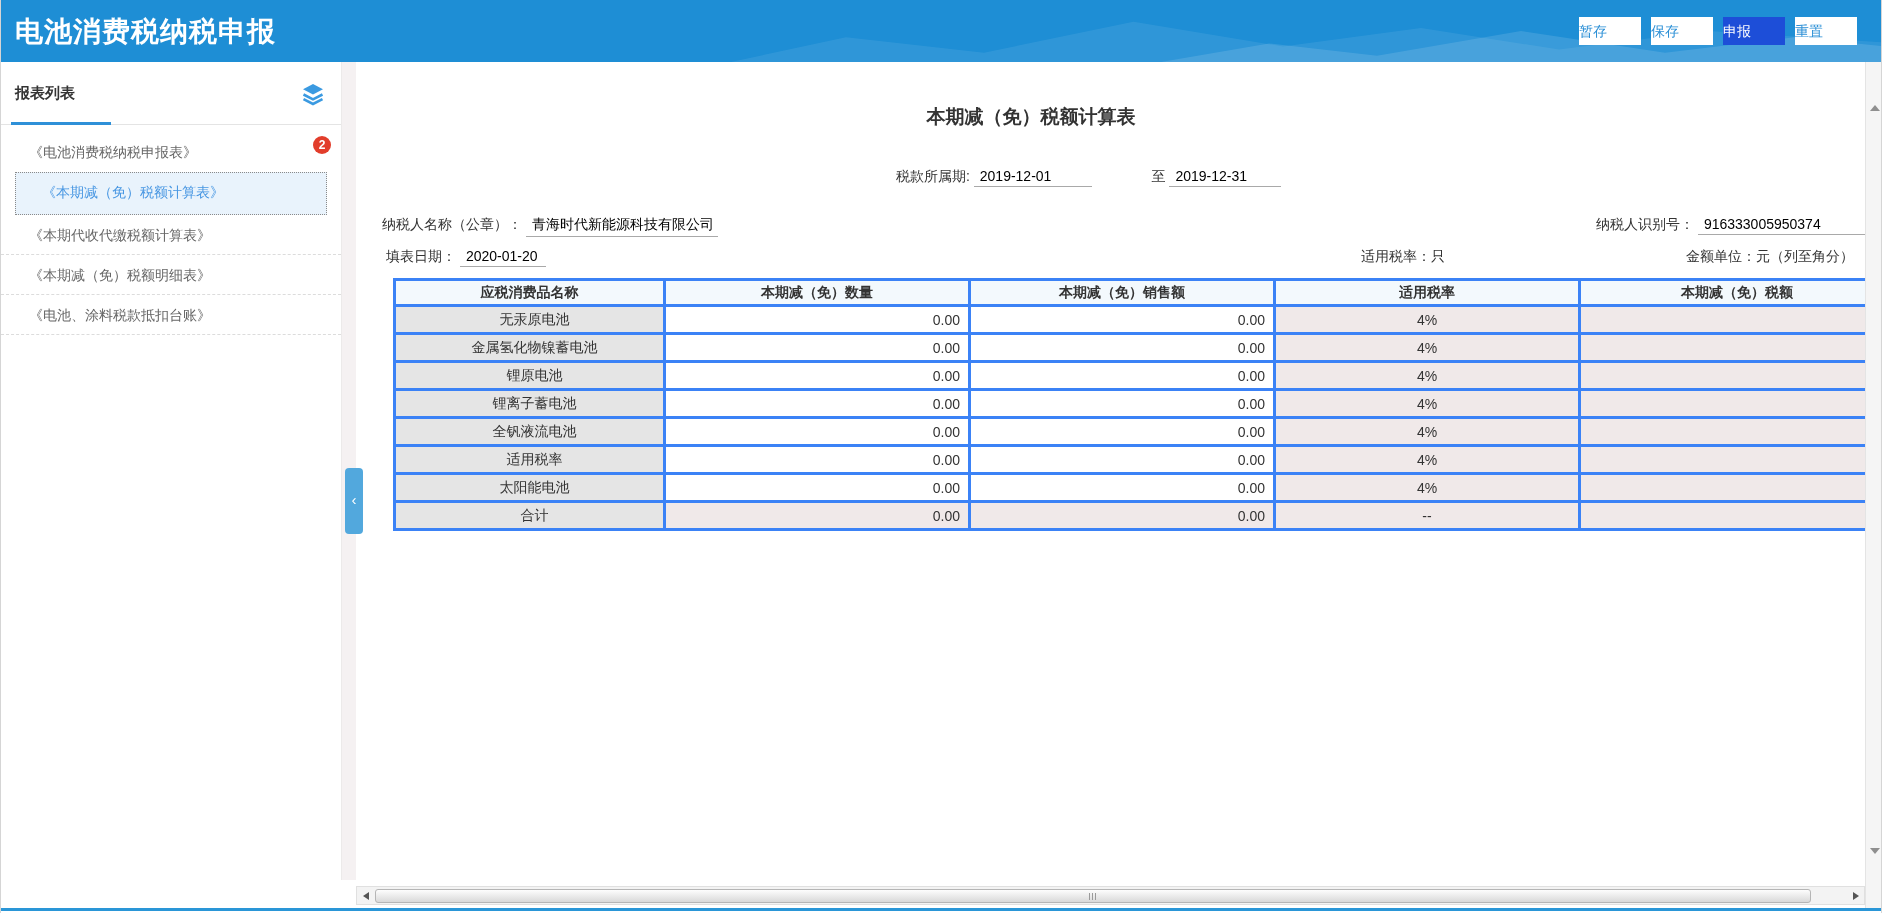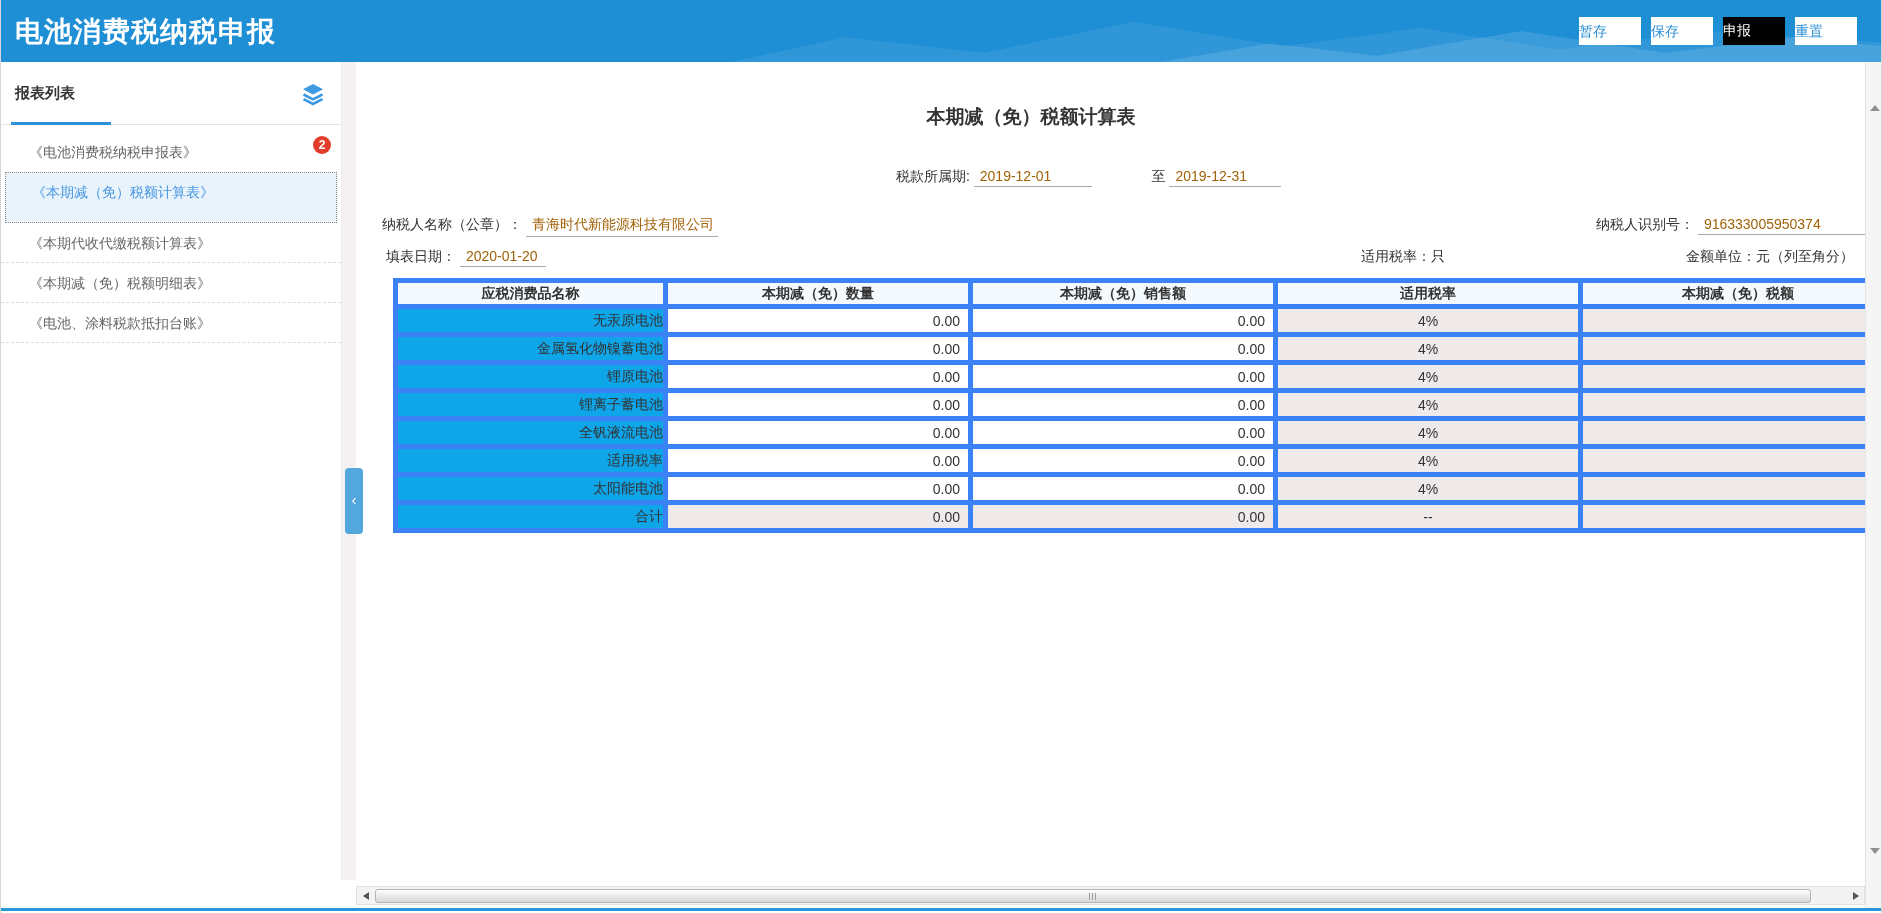--- a/index.html
+++ b/index.html
@@ -11,56 +11,56 @@
   }
   
   .header { position:absolute; left:0; top:0; width:100%; height:62px; background:#1e8ed5; overflow:hidden; }
   .m1 { position:absolute; right:0; bottom:0; width:1150px; height:62px; background:#fff; opacity:.08;
         clip-path:polygon(0 100%,10% 60%,22% 85%,35% 35%,48% 75%,60% 45%,72% 80%,85% 50%,100% 68%,100% 100%); }
   .m2 { position:absolute; right:0; bottom:0; width:720px; height:62px; background:#fff; opacity:.12;
         clip-path:polygon(0 100%,15% 70%,30% 90%,50% 50%,70% 85%,88% 60%,100% 74%,100% 100%); }
   .header-title { position:absolute; left:14px; top:1px; line-height:62px; font-size:28px; font-weight:600; color:#fff; letter-spacing:1px; }
   .header-buttons { position:absolute; right:24px; top:17px; display:flex; gap:10px; }
   .hbtn { width:62px; height:28px; line-height:28px; text-align:left; font-size:14px; background:#fff; color:#2b8fd6; cursor:pointer; }
-  .hbtn.primary { background:#000000; color:#fff;font-family:Liberation Mono, monospace; }
+  .hbtn.primary { background:#1d4ed8; color:#fff; }
   
   .sidebar { position:absolute; left:0; top:62px; width:340px; height:846px; background:#fff; }
   .side-title { position:absolute; left:14px; top:22px; font-size:15px; font-weight:bold; color:#333; }
   .side-layers { position:absolute; right:16px; top:20px; width:24px; height:24px; cursor:pointer; }
   .side-rule { position:absolute; left:0; top:62px; width:100%; height:1px; background:#e4e4e4; }
   .side-rule-accent { position:absolute; left:10px; top:60px; width:100px; height:3px; background:#2e90d8; }
   .report-list { position:absolute; left:0; top:70px; width:100%; }
   .report-item { position:relative; height:40px; line-height:40px; padding-left:28px; font-size:14px; color:#666;
                  cursor:pointer; border-bottom:1px dashed #dcdcdc; white-space:nowrap; }
   .report-item:first-child { border-bottom:none; }
-  .report-item.selected { background:#e9f3fc; color:#4796e2; border:1px dotted #8a8a8a; margin:0 4px;
-                          height:51px; line-height:38px; padding-left:26px; }
+  .report-item.selected { background:#e9f3fc; color:#4796e2; border:1px dotted #8a8a8a; margin:0 14px;
+                          height:43px; line-height:38px; padding-left:26px; }
   .badge { position:absolute; right:10px; top:4px; width:18px; height:18px; border-radius:50%;
            background:#e23d2b; color:#fff; font-size:12px; font-weight:bold; text-align:center; line-height:18px; }
   .side-track { position:absolute; left:340px; top:62px; width:15px; height:818px; background:#f5f1f2; border-left:1px solid #eceaea; }
   .collapse-handle { position:absolute; left:344px; top:468px; width:18px; height:66px; background:#52a8dd; border-radius:4px;
                      color:#fff; text-align:center; line-height:64px; font-size:15px; cursor:pointer; z-index:5; }
   
   .main { position:absolute; left:355px; top:62px; width:1509px; height:846px; background:#fff; overflow:hidden; }
   .form-title { position:absolute; left:0; top:42px; width:1350px; text-align:center; font-size:19px; font-weight:600; color:#333; }
   .row { position:absolute; font-size:14px; color:#333; white-space:nowrap; }
-  .uval { display:inline-block; border-bottom:1px solid #a9a9a9; padding:0 4px 2px 6px; color:#a16207; }
+  .uval { display:inline-block; border-bottom:1px solid #a9a9a9; padding:0 4px 2px 6px; color:#000000; }
   .period-row { left:540px; top:106px; }
   .period-row .sp { display:inline-block; width:52px; }
   .name-left { left:26px; top:154px; }
   .id-right { left:1240px; top:154px; }
   .date-left { left:30px; top:186px; }
   .unit-mid { left:1005px; top:186px; }
   .unit-right { left:1330px; top:186px; }
   
   .tax-table { position:absolute; left:37px; top:216px; width:1500px; border-collapse:collapse; table-layout:fixed; font-size:14px; color:#333; }
-  .tax-table th, .tax-table td { border:5px solid #3b82f6; overflow:hidden; white-space:nowrap; }
+  .tax-table th, .tax-table td { border:3px solid #3b82f6; overflow:hidden; white-space:nowrap; }
   .tax-table th { height:26px; background:#f3f9fd; font-weight:bold; text-align:center; }
   .tax-table td { height:28px; }
-  td.c-name { background:#0ea5e9; padding-left:10px; text-align:right; }
+  td.c-name { background:#e5e5e5; padding-left:10px; text-align:center; }
   td.c-num  { background:#fff; text-align:right; padding-right:8px; }
   td.c-rate { background:#f0e9e9; text-align:center; }
   td.c-tax  { background:#f0e9e9; }
   tr.total td.c-num { background:#f0e9e9; }
   
   .h-scrollbar { position:absolute; left:0; top:824px; width:1509px; height:19px; background:#f3f3f3;
                  border:1px solid #e0e0e0; display:flex; align-items:center; }
   .h-btn { width:17px; height:16px; display:flex; align-items:center; justify-content:center; cursor:pointer; flex:0 0 auto; }
   .h-thumb { position:relative; height:14px; width:1436px; margin-left:1px; background:linear-gradient(#fdfdfd,#d9d9d9);
              border:1px solid #b5b5b5; border-radius:3px; cursor:pointer; }

